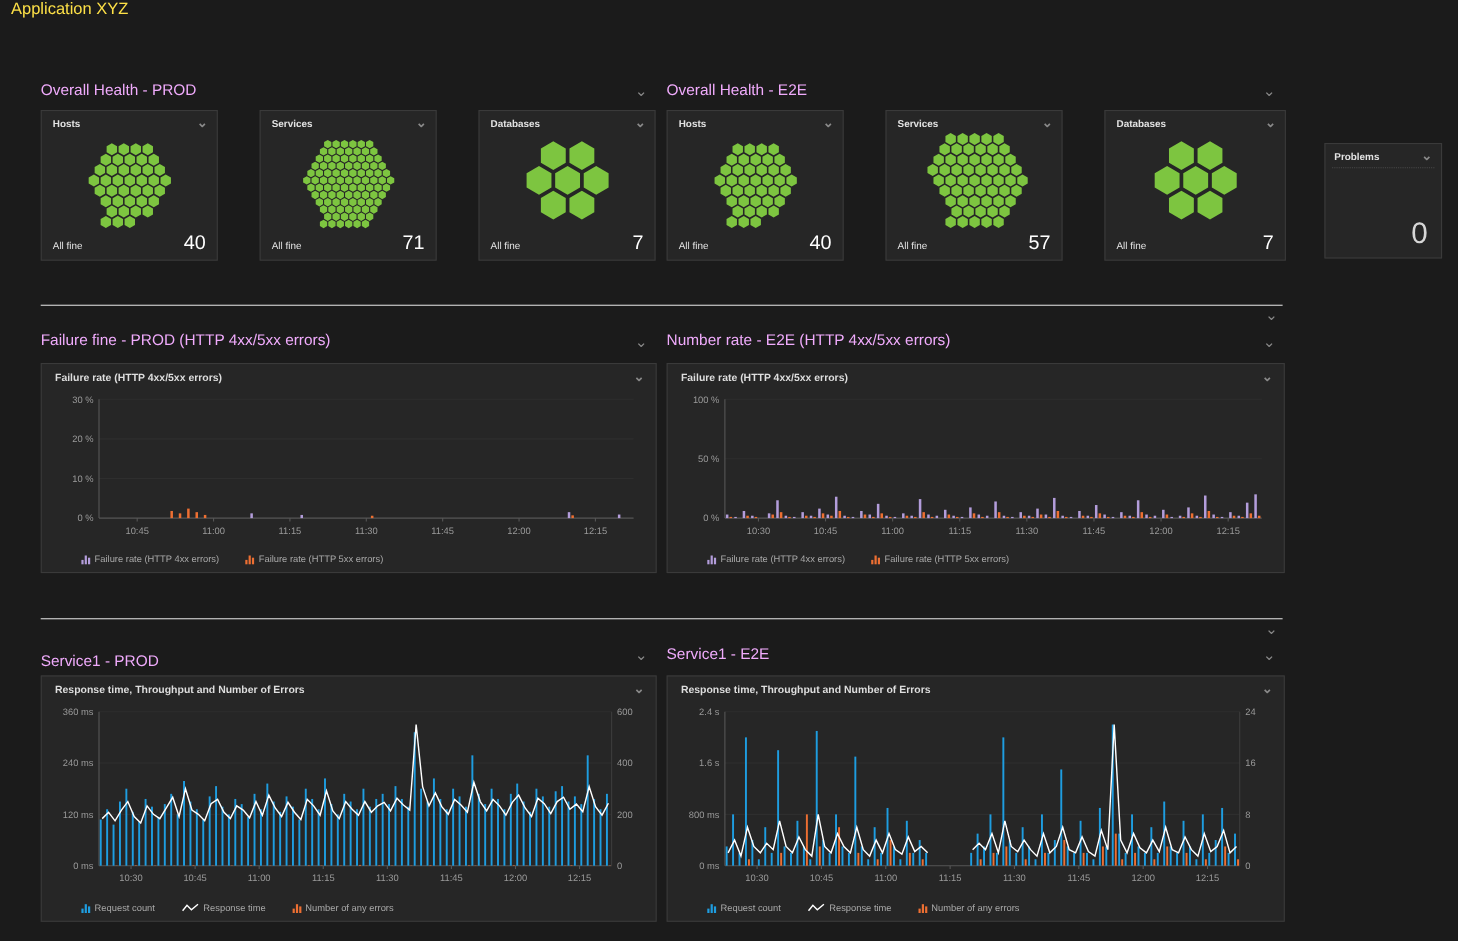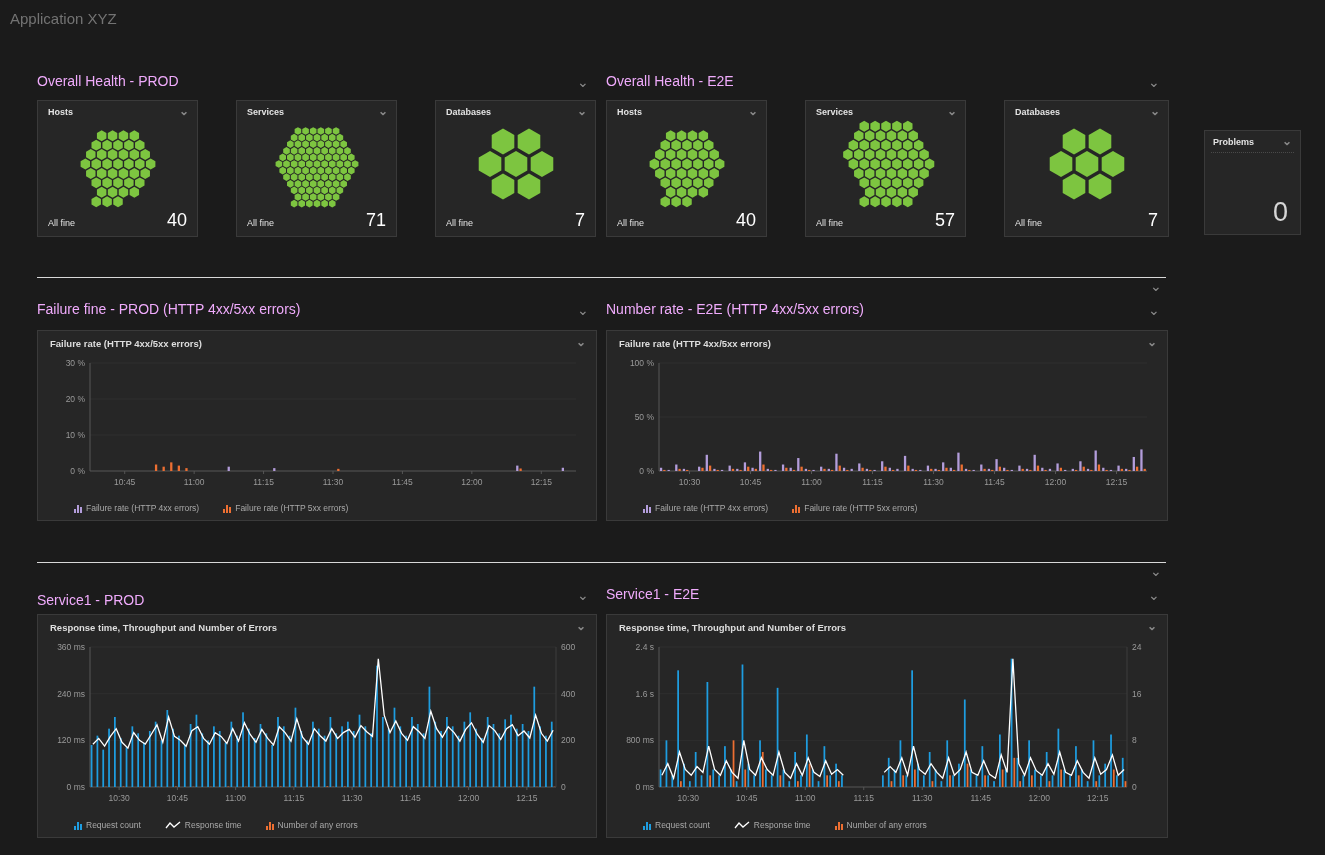--- a/index.html
+++ b/index.html
@@ -1,38 +1,38 @@
 <!DOCTYPE html>
 <html><head>
 <meta charset="utf-8">
 <style>
   html,body{margin:0;padding:0;background:#1b1b1b;}
   body{width:1325px;height:855px;position:relative;overflow:hidden;
        font-family:"Liberation Sans",sans-serif;color:#ddd;}
   svg{font-family:"Liberation Sans",sans-serif;}
-  .page-title{position:absolute;left:10px;top:10px;font-size:15px;color:#737373;}
+  .page-title{position:absolute;left:10px;top:0;font-size:15px;color:#fde047;}
   .section-header{position:absolute;font-size:14px;font-weight:normal;color:#f0abfc;white-space:nowrap;}
   .chev{position:absolute;color:#8a8a8a;font-size:14px;line-height:10px;cursor:pointer;}
   .chev::before{content:"⌄";}
   .chev-inline{color:#8a8a8a;font-size:12px;line-height:8px;cursor:pointer;}
   .chev-inline::before{content:"⌄";}
   .divider{position:absolute;height:1px;background:#d8d8d8;}
   
   .tile{position:absolute;top:100px;width:161px;height:137px;background:#262626;
         border:1px solid #3a3a3a;box-sizing:border-box;}
   .tile-h{display:flex;justify-content:space-between;align-items:flex-start;
           padding:6px 8px 0 10px;font-size:9px;font-weight:bold;color:#e3e3e3;}
   .hex-wrap{position:absolute;top:16px;left:0;right:0;bottom:26px;
             display:flex;align-items:center;justify-content:center;}
   .tile-f{position:absolute;bottom:5px;left:10px;right:10px;
           display:flex;justify-content:space-between;align-items:flex-end;}
   .status{font-size:9px;font-weight:normal;color:#e3e3e3;padding-bottom:3px;}
   .count{font-size:18px;color:#fff;}
   
-  .ptile{position:absolute;left:1204px;top:130px;width:97px;height:105px;
+  .ptile{position:absolute;left:1204px;top:130px;width:107px;height:105px;
          background:#262626;border:1px solid #3a3a3a;box-sizing:border-box;}
   .ptile .tile-h{border-bottom:1px dotted #4a4a4a;padding-bottom:5px;margin:0 6px;padding-left:2px;padding-right:2px;}
   .pcount{position:absolute;right:12px;bottom:6px;font-size:27px;color:#d6d6d6;}
   
   .ctile{position:absolute;background:#262626;border:1px solid #3a3a3a;box-sizing:border-box;}
   .ctile-h{display:flex;justify-content:space-between;align-items:flex-start;
            padding:7px 10px 0 12px;font-size:9.5px;font-weight:bold;color:#dedede;}
   .chart-svg{position:absolute;left:6px;top:24px;}
   .legend{position:absolute;left:36px;bottom:7px;display:flex;gap:24px;
           font-size:8.5px;color:#a9a9a9;align-items:flex-end;}

